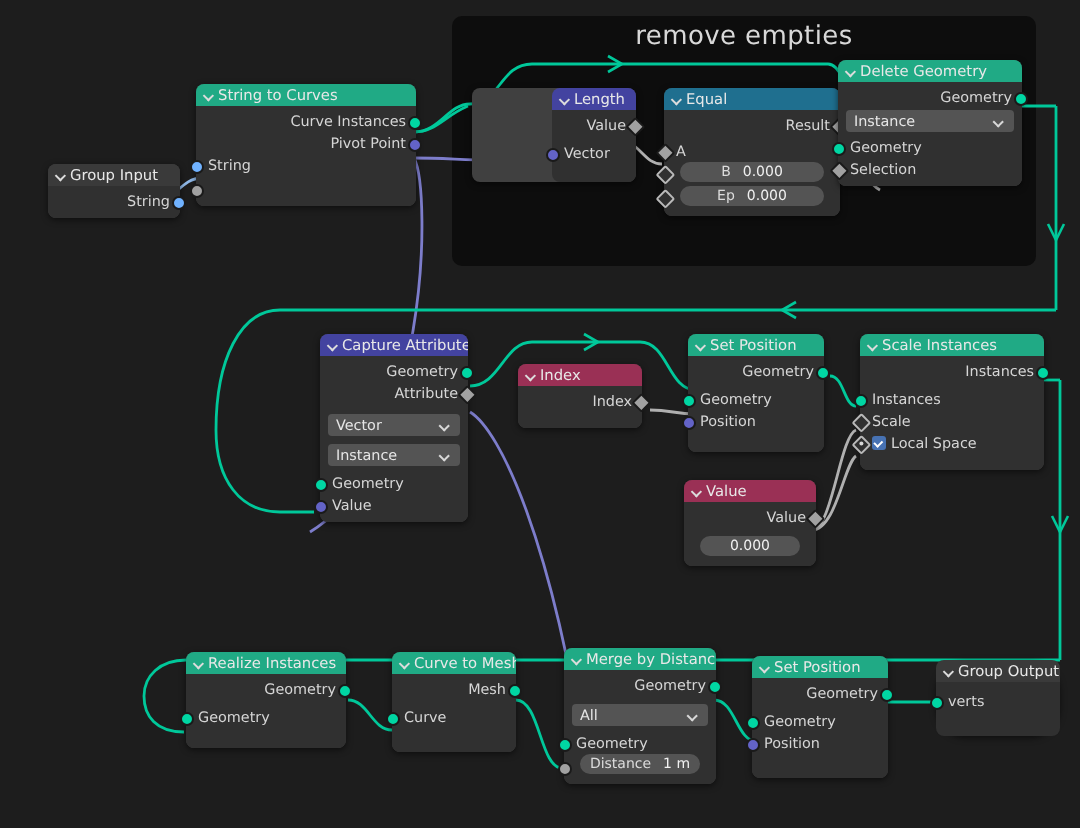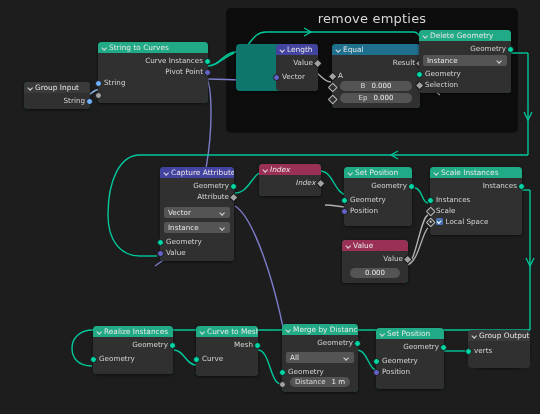--- a/index.html
+++ b/index.html
@@ -26,21 +26,21 @@
     top:3px;
     font-size:13px;
     color:#d8d8d8;
     letter-spacing:.2px;
   }
 
   
   .node{
     position:absolute;
     border-radius:4px;
-    background:#0f766e;
+    background:#404040;
     box-shadow:0 1px 3px rgba(0,0,0,.55);
     overflow:visible;
   }
   .node-header{
     height:11px;
     line-height:11px;
     border-radius:4px 4px 0 0;
     padding-left:3px;
     font-size:7.4px;
     color:#e8e8e8;
@@ -361,21 +361,21 @@
         <span class="sock geo left"></span>
         <span>Geometry</span>
       </div>
       <div class="row in">
         <span class="sock vec left"></span>
         <span>Value</span>
       </div>
     </div>
   </div>
 
-  <div class="node" style="left:259px;top:164px;width:62px;font-style:italic;">
+  <div class="node" style="left:259px;top:182px;width:62px;">
     <div class="node-header" style="background:#9a3055;">
       <span class="chev"></span>
       <span>Index</span>
     </div>
     <div class="node-body" style="padding-bottom:8px;">
       <div class="row out">
         <span class="sock dia right"></span>
         <span>Index</span>
       </div>
     </div>

